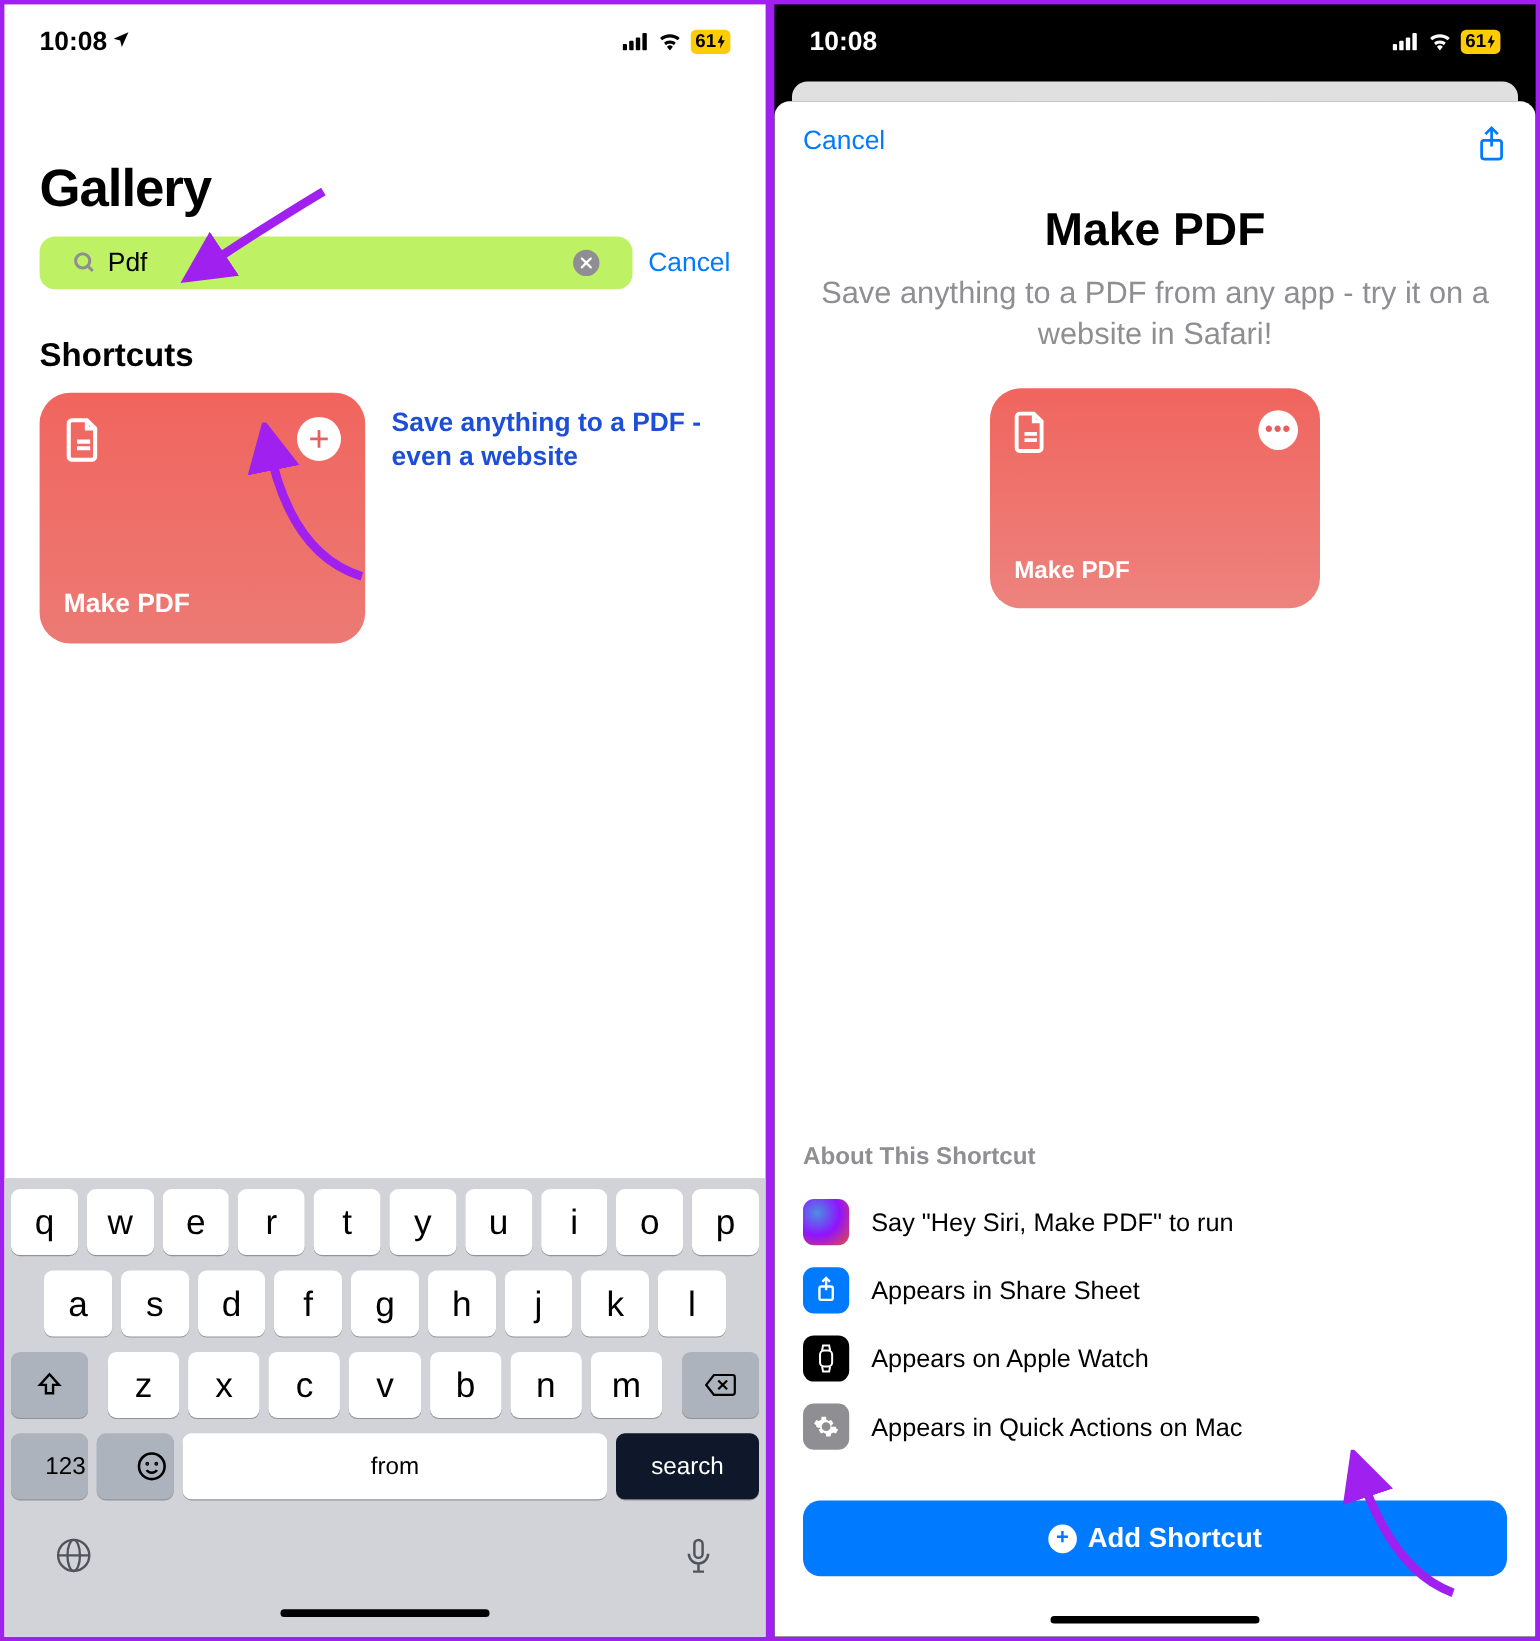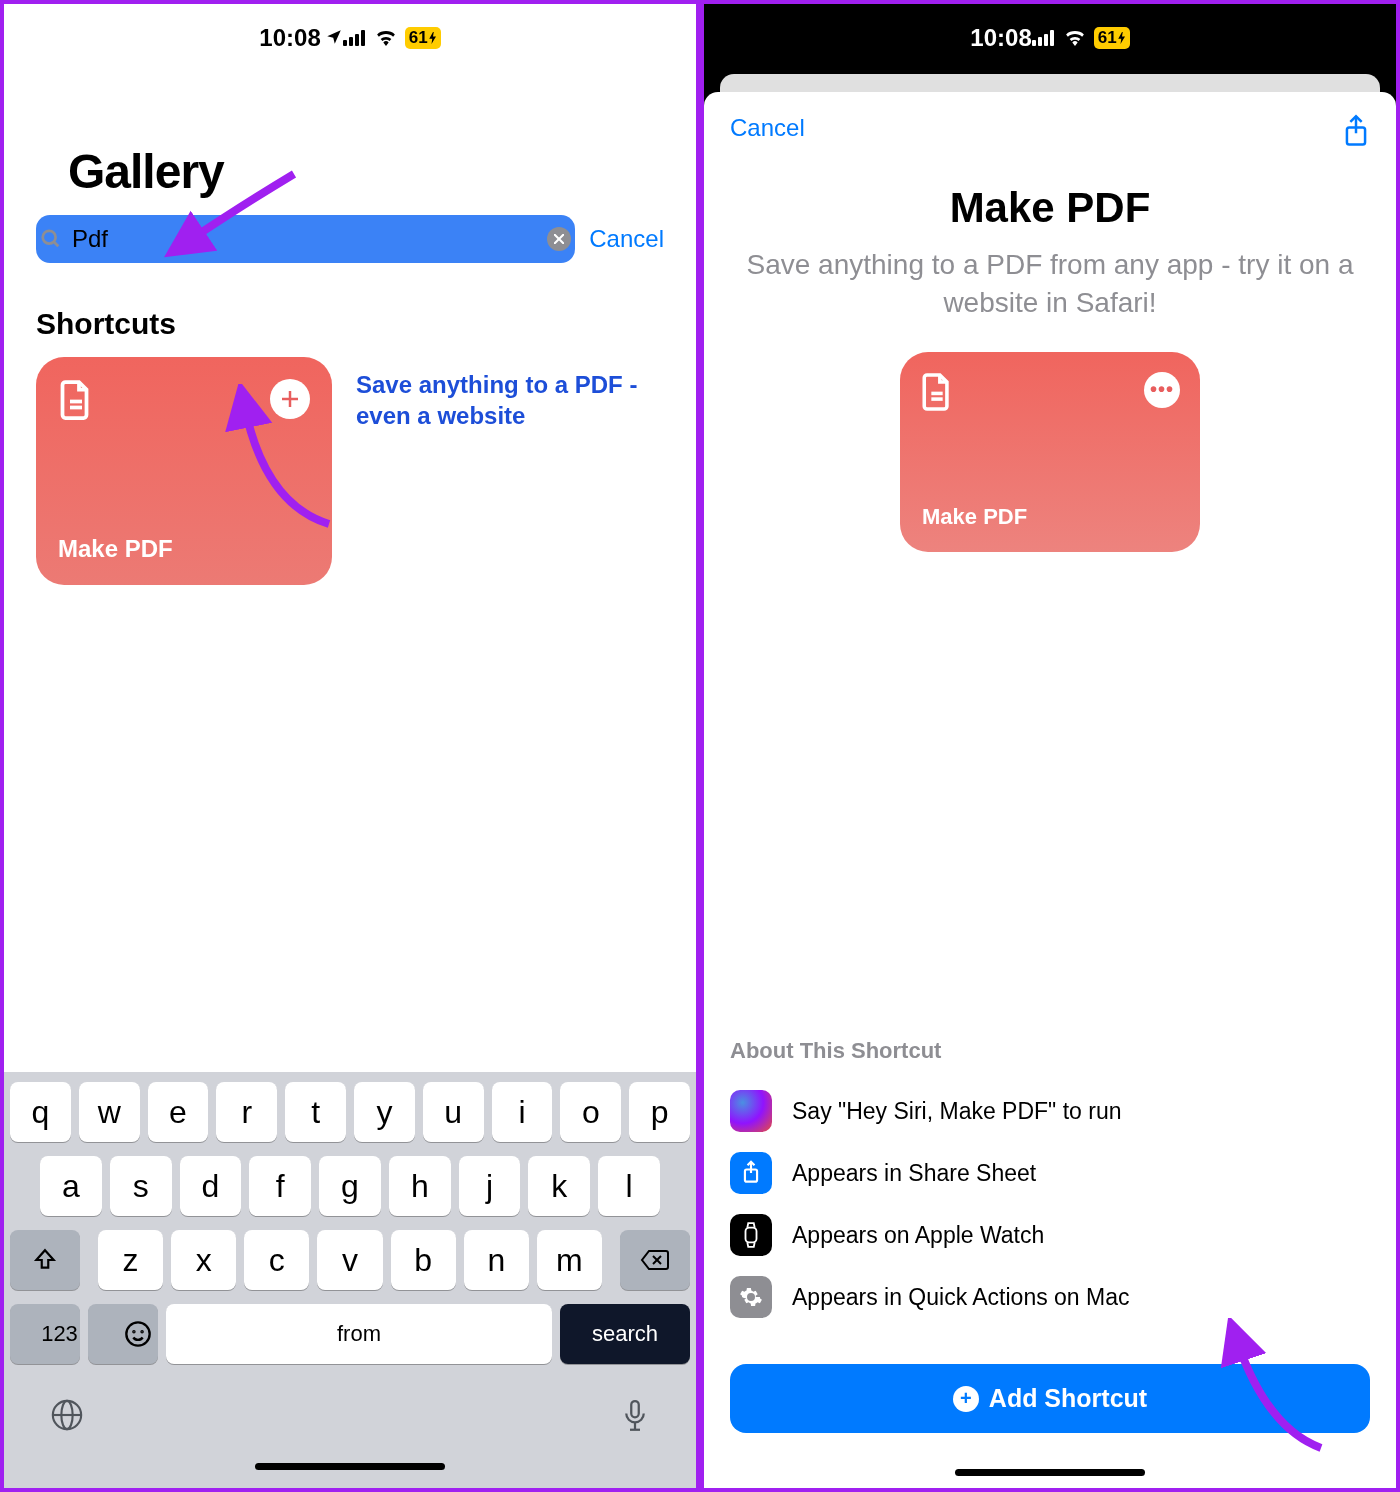--- a/index.html
+++ b/index.html
@@ -1,29 +1,29 @@
 <!DOCTYPE html>
 <html><head>
 <meta charset="utf-8">
 <style>
 * { margin: 0; padding: 0; box-sizing: border-box; font-family: -apple-system, BlinkMacSystemFont, 'Segoe UI', sans-serif; }
 body { background: #fff; width: 1400px; height: 1492px; display: flex; }
 .phone { width: 700px; height: 1492px; border: 4px solid #a020f0; position: relative; overflow: hidden; }
 .phone-left { background: #fff; }
 .phone-right { background: #000; }
-.status-bar { display: flex; justify-content: center; align-items: center; padding: 14px 32px 6px; font-size: 24px; font-weight: 600; height: 60px; }
+.status-bar { display: flex; justify-content: space-between; align-items: center; padding: 14px 32px 6px; font-size: 24px; font-weight: 600; height: 60px; }
 .status-bar.dark { color: #fff; }
 .status-icons { display: flex; align-items: center; gap: 8px; }
 .battery-badge { background: #ffcc00; border-radius: 5px; padding: 1px 4px; font-size: 17px; font-weight: 700; color: #000; display: flex; align-items: center; gap: 1px; }
 .loc-arrow { display: inline-block; transform: rotate(0deg); margin-left: 4px; }
 
-.gallery-header { padding: 80px 32px 16px; margin-left: 32px; }
+.gallery-header { padding: 80px 32px 16px; }
 .gallery-title { font-size: 48px; font-weight: 800; letter-spacing: -1px; }
 .search-row { display: flex; align-items: center; gap: 14px; padding: 0 32px 20px; }
-.search-box { flex: 1; background: #3b82f6; border-radius: 14px; display: flex; align-items: center; padding: 10px 4px; gap: 10px; }
+.search-box { flex: 1; background: #bef264; border-radius: 14px; display: flex; align-items: center; padding: 10px 30px; gap: 10px; }
 .search-input { flex: 1; border: none; background: transparent; font-size: 24px; outline: none; color: #000; }
 .search-cancel-link { color: #007aff; font-size: 24px; }
 .clear-btn { width: 24px; height: 24px; border-radius: 50%; background: #8e8e93; color: #fff; display: flex; align-items: center; justify-content: center; font-size: 14px; }
 
 .section-title { font-size: 30px; font-weight: 700; padding: 24px 32px 16px; }
 .shortcut-row { display: flex; padding: 0 32px; gap: 24px; align-items: flex-start; }
 .shortcut-card { width: 296px; height: 228px; border-radius: 28px; background: linear-gradient(to bottom, #f0655e, #ec7a74); padding: 20px; position: relative; color: #fff; }
 .shortcut-card .doc-icon { position: absolute; top: 22px; left: 22px; }
 .shortcut-card .add-circle { position: absolute; top: 22px; right: 22px; width: 40px; height: 40px; border-radius: 50%; background: #fff; color: #e85d5d; display: flex; align-items: center; justify-content: center; font-size: 28px; font-weight: 400; }
 .shortcut-card .card-label { position: absolute; bottom: 22px; left: 22px; font-size: 24px; font-weight: 600; }

